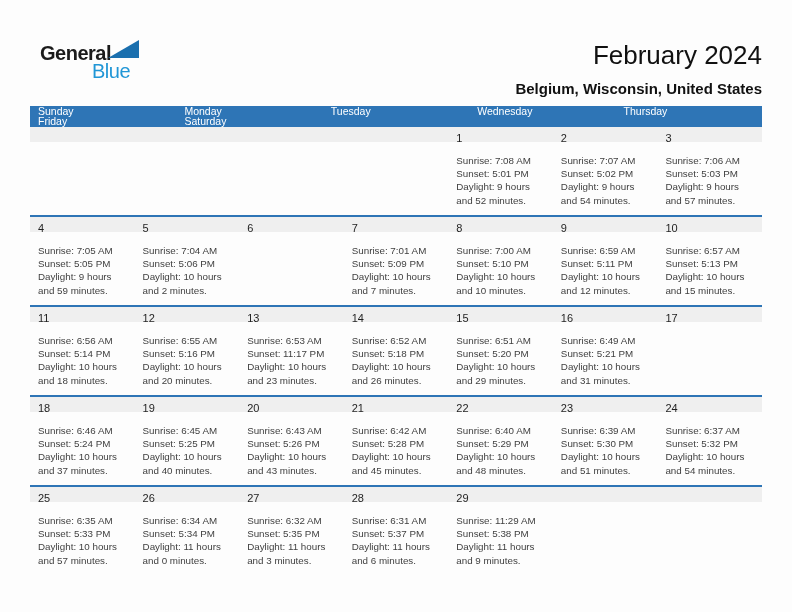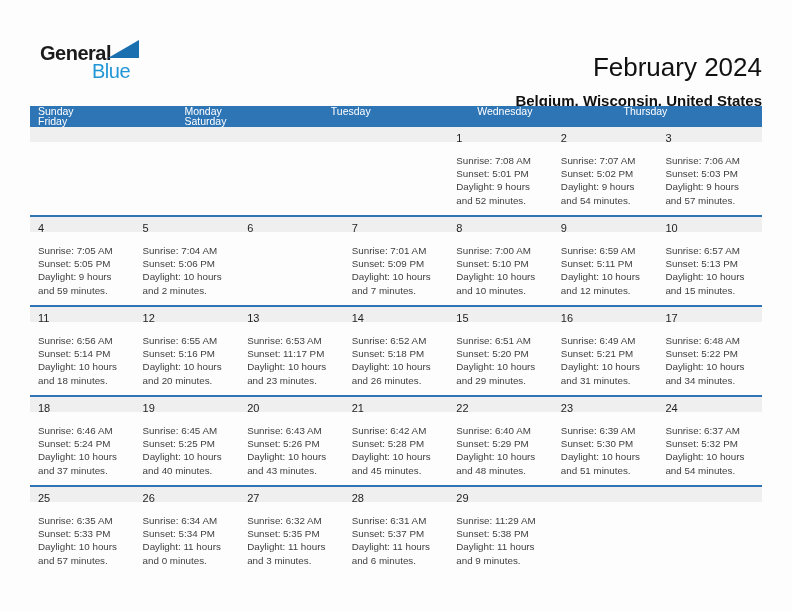--- a/index.html
+++ b/index.html
@@ -26,21 +26,21 @@
   .logo-general{
     position:absolute;left:0;top:4px;
     font-size:20px;font-weight:600;color:#1b1b1b;letter-spacing:-0.5px;
   }
   .logo-triangle{position:absolute;left:68px;top:2px;width:31px;height:18px;display:block;}
   .logo-blue{
     position:absolute;left:52px;top:22px;
     font-size:20px;font-weight:500;color:var(--logo-blue);letter-spacing:-0.5px;
   }
   
-  .titles{position:absolute;right:30px;top:52px;text-align:right;}
+  .titles{position:absolute;right:30px;top:40px;text-align:right;}
   .month-title{font-size:26px;font-weight:400;color:var(--title-color);line-height:30px;}
   .location-subtitle{font-size:15px;font-weight:700;color:var(--title-color);margin-top:10px;}
   
   .calendar{position:absolute;left:30px;top:106px;width:732px;}
   .weekday-row{
     display:grid;grid-template-columns:repeat(5,1fr);
     background:var(--header-blue);height:20px;align-items:center;
   }
   .wd{
     color:#ffffff;font-size:10.5px;font-weight:400;
@@ -288,25 +288,20 @@
     <div class="day-body">
       <div class="sunrise">Sunrise: 6:49 AM</div>
       <div class="sunset">Sunset: 5:21 PM</div>
       <div class="daylight">Daylight: 10 hours and 31 minutes.</div>
     </div>
   </div>
           <div class="day-cell">
     <div class="day-strip">
       <span class="day-num">17</span>
     </div>
-    <div class="day-body">
-      <div class="sunrise">Sunrise: 6:48 AM</div>
-      <div class="sunset">Sunset: 5:22 PM</div>
-      <div class="daylight">Daylight: 10 hours and 34 minutes.</div>
-    </div>
   </div>
         </div>
         <div class="week-row">
           <div class="day-cell">
     <div class="day-strip">
       <span class="day-num">18</span>
     </div>
     <div class="day-body">
       <div class="sunrise">Sunrise: 6:46 AM</div>
       <div class="sunset">Sunset: 5:24 PM</div>

